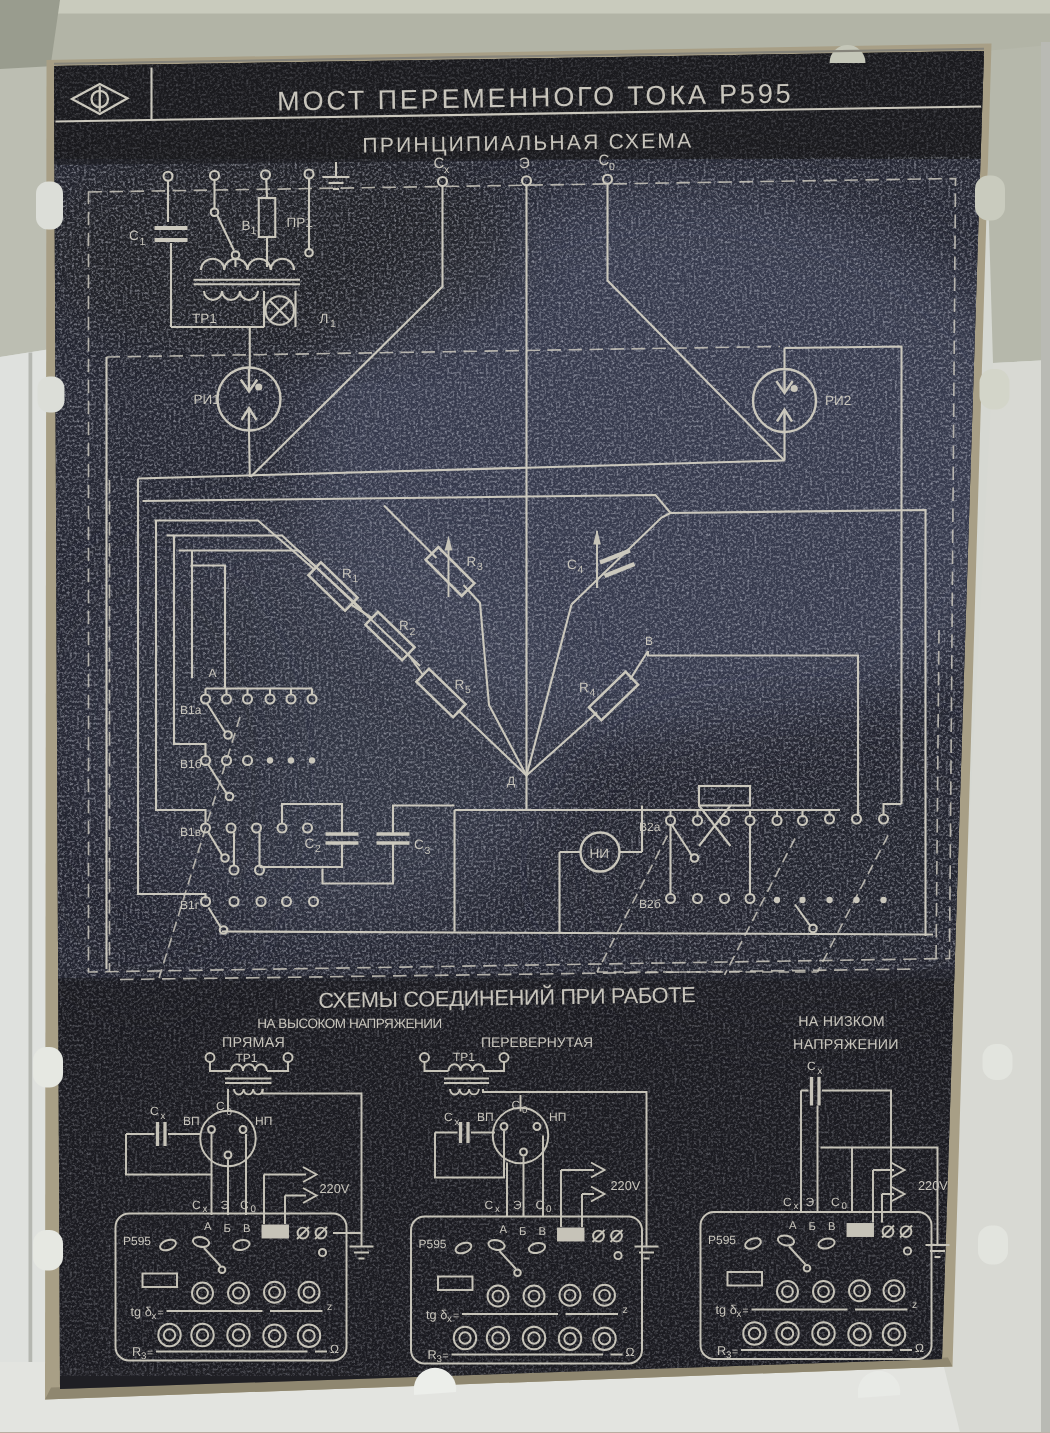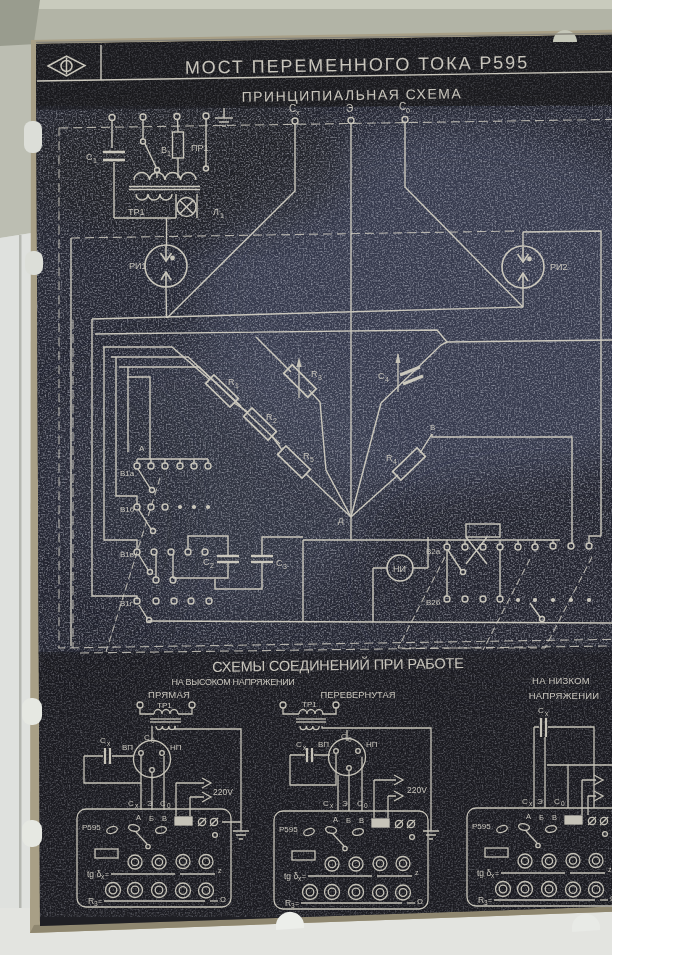--- a/index.html
+++ b/index.html
@@ -1,16 +1,16 @@
 <!DOCTYPE html>
 <html><head>
 <meta charset="utf-8">
 <style>
 html,body{margin:0;padding:0}
-#scene{position:relative;width:612px;height:955px;background:#fdba74;overflow:hidden;font-family:"Liberation Sans",sans-serif}
+#scene{position:relative;width:700px;height:955px;background:#fdba74;overflow:hidden;font-family:"Liberation Sans",sans-serif}
 text{font-family:"Liberation Sans",sans-serif;fill:#c8c5bc}
 </style>
 </head>
 <body>
 <div id="scene">
 <svg width="700" height="955" viewBox="0 0 700 955" xmlns="http://www.w3.org/2000/svg">
 <defs>
 <filter id="noise" x="0" y="0" width="100%" height="100%">
 <feTurbulence type="fractalNoise" baseFrequency="0.62" numOctaves="3" seed="11" stitchTiles="stitch"></feTurbulence>
 <feColorMatrix type="matrix" values="0 0 0 0 0.78  0 0 0 0 0.80  0 0 0 0 0.88  2.2 0 0 0 -0.95"></feColorMatrix>

